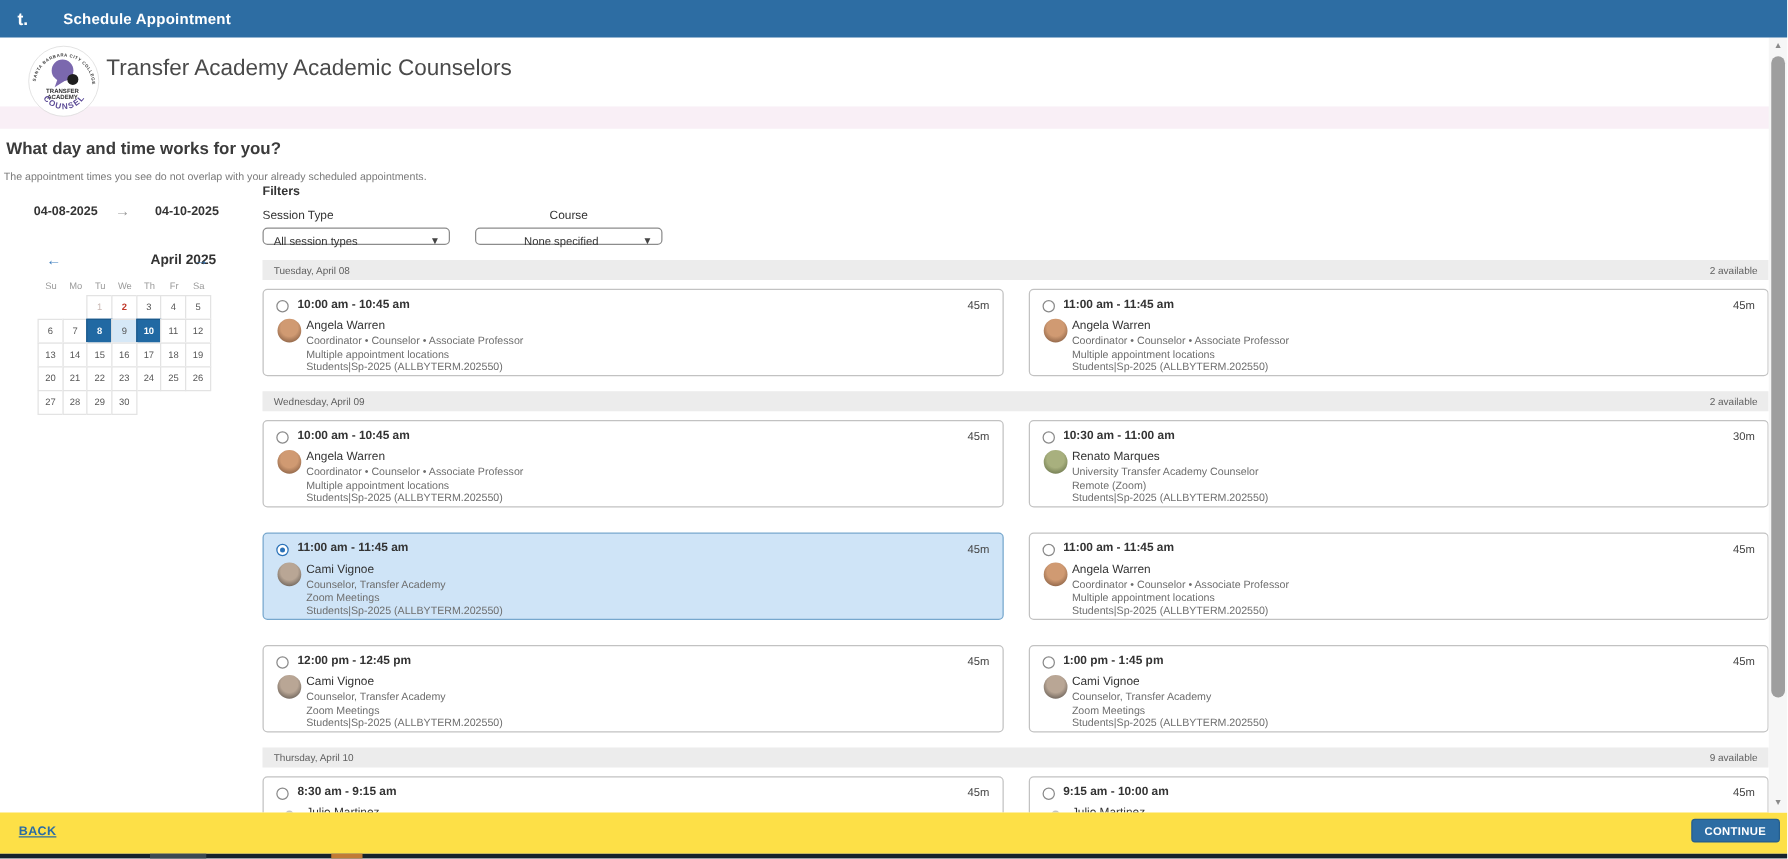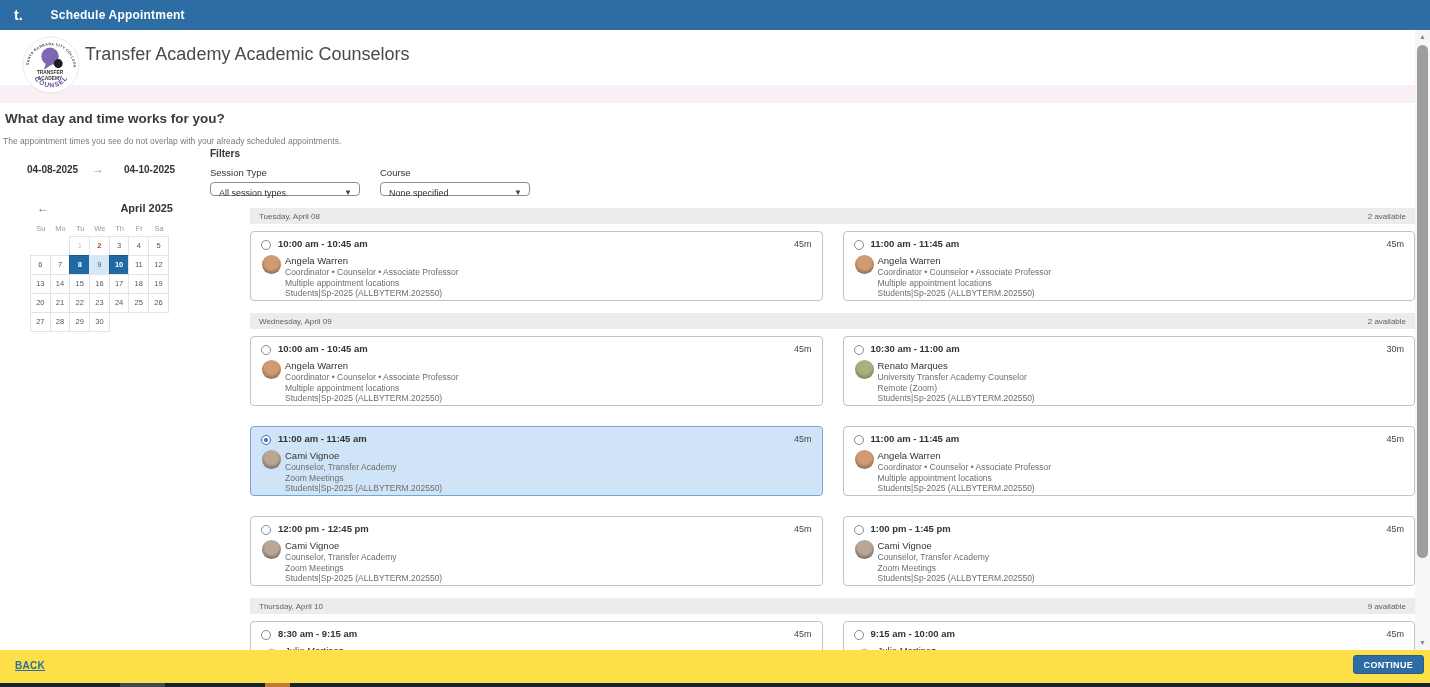--- a/index.html
+++ b/index.html
@@ -48,21 +48,21 @@
   
   .right-col { position:absolute; left:210px; top:45px; width:1205px; }
   .filters-heading { font-size:10px; font-weight:bold; color:#333; }
   .filters-row { display:flex; gap:10px; margin-top:8px; }
   .filter { width:150px; }
   .filter + .filter { margin-left:0; }
   .filter-label { font-size:9.5px; color:#333; margin-bottom:4px; }
   .select { position:relative; height:14px; border:1px solid #8c8c8c; border-radius:4px; background:#fff; font-size:9px; color:#333; line-height:20px; padding:0 20px 0 8px; cursor:pointer; }
   .select .caret { position:absolute; right:7px; top:0; font-size:8px; color:#444; line-height:20px; }
 
-  .day-section { margin-top:12px;margin-left:40px; }
+  .day-section { margin-top:12px; }
   .day-header { height:16px; background:#ececec; display:flex; justify-content:space-between; align-items:center; padding:0 9px; }
   .day-label { font-size:8px; color:#606060; }
   .day-count { font-size:8px; color:#606060; }
   .cards { display:grid; grid-template-columns:1fr 1fr; column-gap:20px; row-gap:13px; margin-top:7px;gap:20px; }
   .card { position:relative; height:70px; border:1px solid #c2c2c2; border-radius:4px; background:#fff; cursor:pointer; }
   .card.selected { background:#cfe4f7; border-color:#77a7cd; }
   .radio { position:absolute; left:10px; top:8px; width:10px; height:10px; border:1px solid #8a8a8a; border-radius:50%; background:#fff; }
   .card.selected .radio { border-color:#2b72b8; }
   .radio .dot { position:absolute; left:2px; top:2px; width:4px; height:4px; border-radius:50%; background:#2b72b8; }
   .slot-time { position:absolute; left:27px; top:6px; font-size:9.5px; font-weight:600; color:#333; }
@@ -189,21 +189,21 @@
     <div class="right-col">
       <div class="filters-heading">Filters</div>
       <div class="filters-row">
         <div class="filter">
           <div class="filter-label">Session Type</div>
           <div class="select">
             <span>All session types</span>
             <span class="caret">▼</span>
           </div>
         </div>
-        <div class="filter" style="margin-left:10px;">
+        <div class="filter" style="margin-left:10px;text-align:center;">
           <div class="filter-label">Course</div>
           <div class="select">
             <span>None specified</span>
             <span class="caret">▼</span>
           </div>
         </div>
       </div>
       <div id="day-sections">
           <div class="day-section">
             <div class="day-header">

